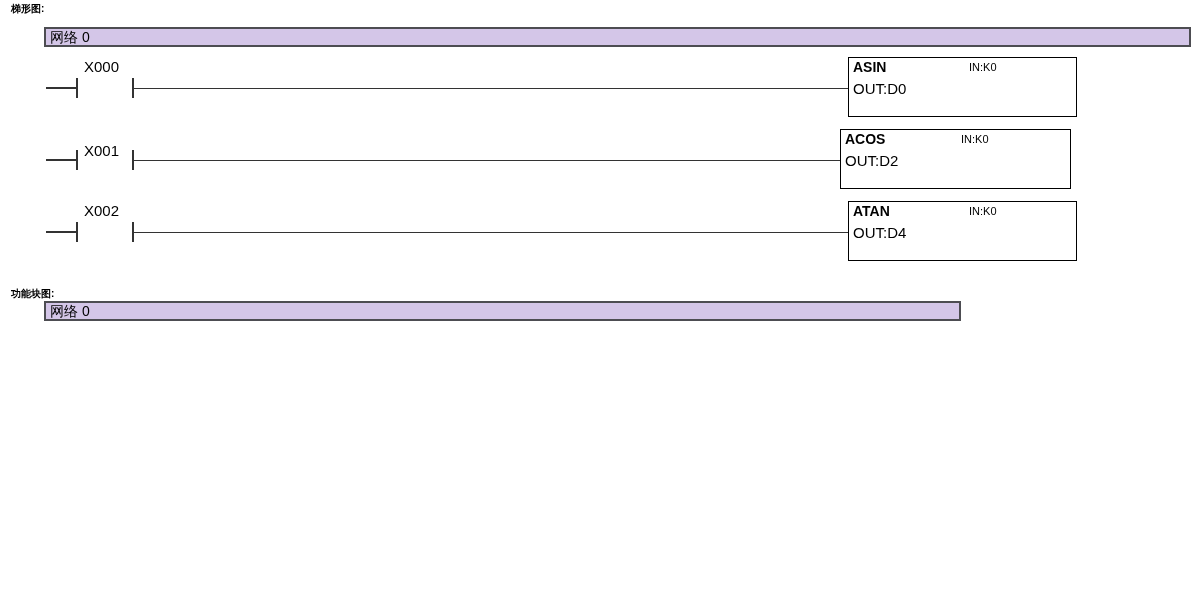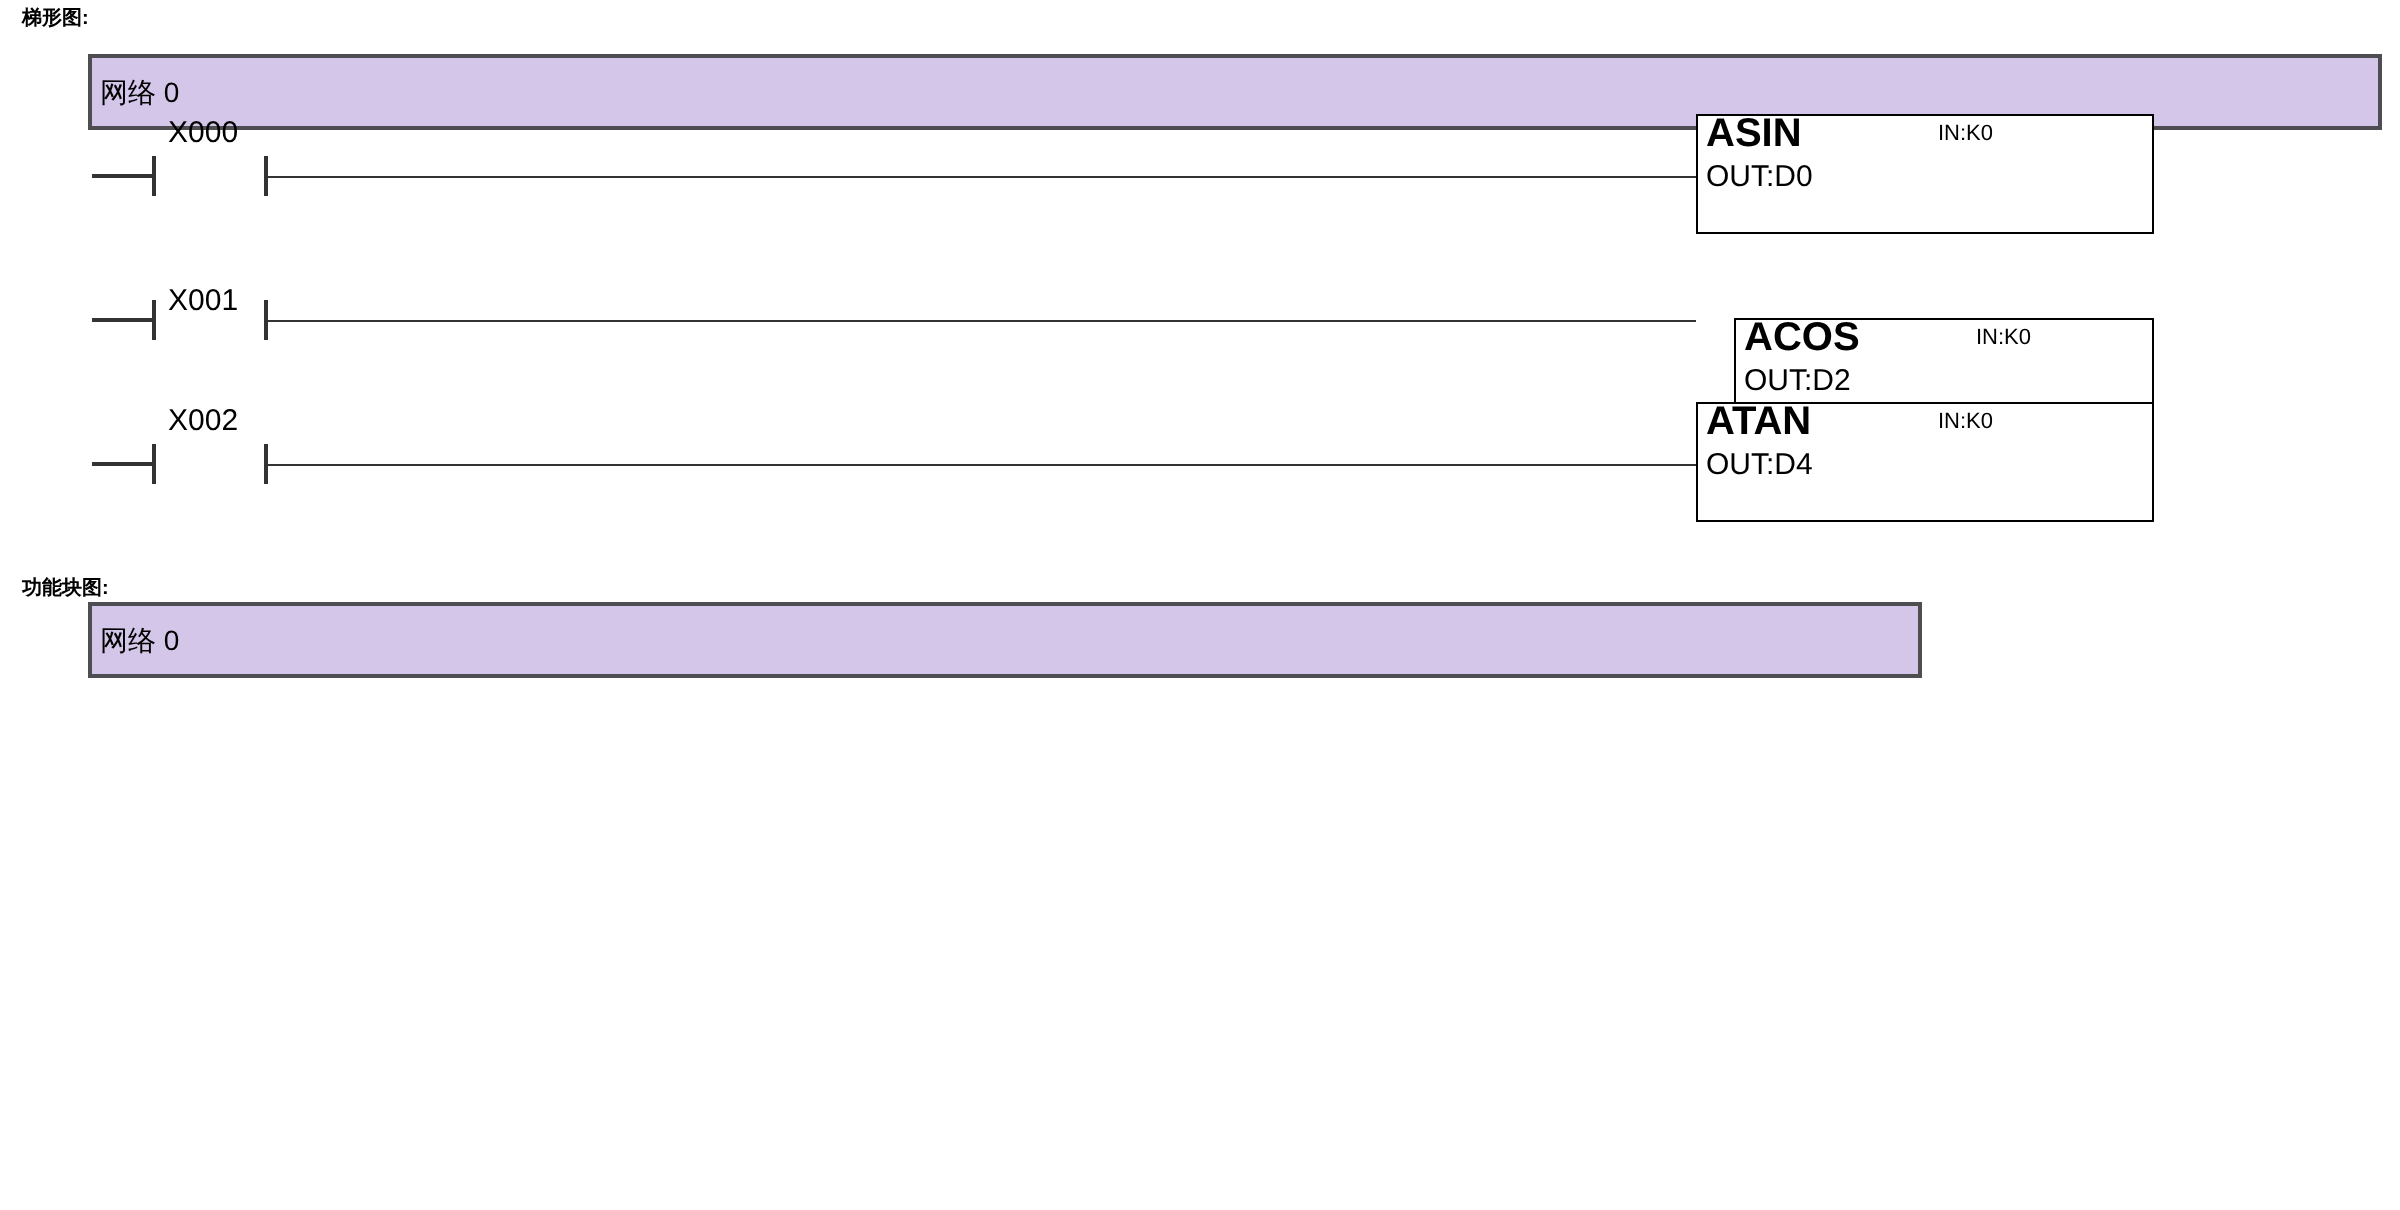--- a/index.html
+++ b/index.html
@@ -26,21 +26,21 @@
   }
   #heading-ladder { left: 11px; top: 2px; }
   #heading-fbd    { left: 11px; top: 287px; }
 
   
   .network-bar {
     position: absolute;
     background: #d4c6e8;
     border: 2px solid #4d4d52;
     box-sizing: border-box;
-    height: 38px;
+    height: 20px;
     display: flex;
     align-items: center;
   }
   .network-bar .network-label {
     font-size: 14px;
     line-height: 14px;
     padding-left: 4px;
     color: #000;
     white-space: nowrap;
   }
@@ -83,21 +83,21 @@
   
   .ladder-box {
     position: absolute;
     border: 1px solid #000000;
     box-sizing: border-box;
     background: #ffffff;
   }
   .ladder-box .box-name {
     position: absolute;
     left: 4px; top: 1px;
-    font-size: 20px;
+    font-size: 14px;
     line-height: 17px;
     font-weight: bold;
     white-space: nowrap;
   }
   .ladder-box .box-in {
     position: absolute;
     left: 120px; top: 1px;
     font-size: 11px;
     line-height: 17px;
     white-space: nowrap;
@@ -146,21 +146,21 @@
       <span class="box-out">OUT:D0</span>
     </div>
   </div>
 
   <div class="rung" style="top:0px;">
     <div class="contact-label" style="left:84px; top:143px;">X001</div>
     <div class="contact-wire-left" style="left:46px; top:159px; width:30px;"></div>
     <div class="contact-bar" style="left:76px; top:150px;"></div>
     <div class="contact-bar" style="left:132px; top:150px;"></div>
     <div class="rung-wire" style="left:134px; top:160px; width:714px;"></div>
-    <div class="ladder-box" style="left:867px; top:129px; width:210px; height:60px;margin-top:30px;">
+    <div class="ladder-box" style="left:840px; top:129px; width:231px; height:60px;">
       <span class="box-name">ACOS</span>
       <span class="box-in">IN:K0</span>
       <span class="box-out">OUT:D2</span>
     </div>
   </div>
 
   <div class="rung" style="top:0px;">
     <div class="contact-label" style="left:84px; top:203px;">X002</div>
     <div class="contact-wire-left" style="left:46px; top:231px; width:30px;"></div>
     <div class="contact-bar" style="left:76px; top:222px;"></div>

